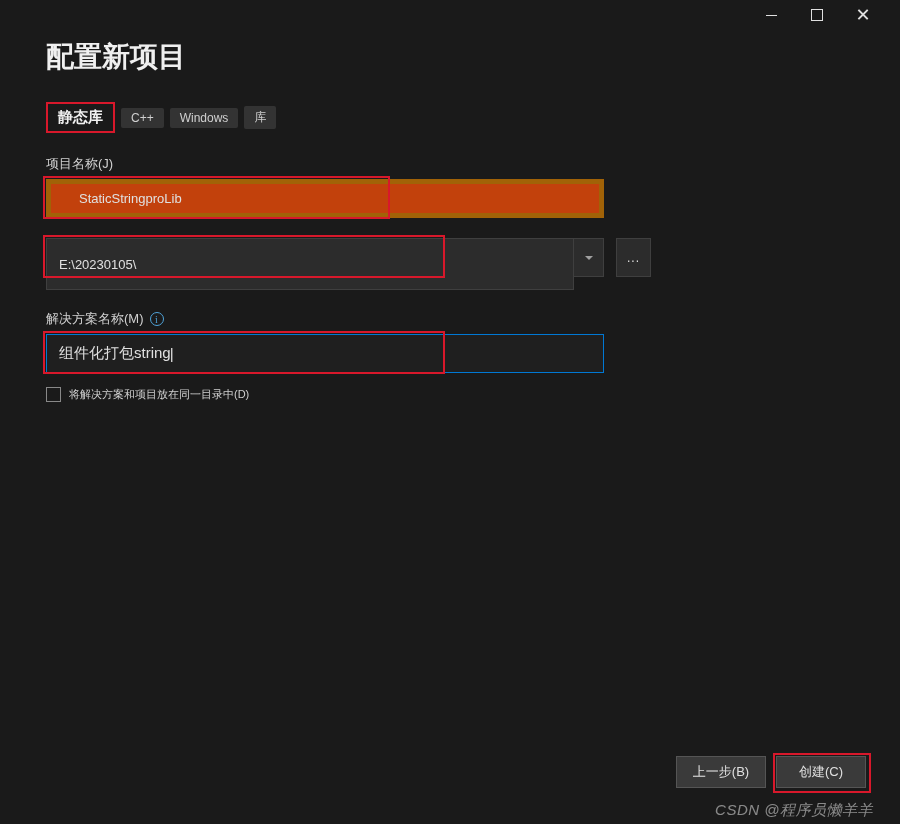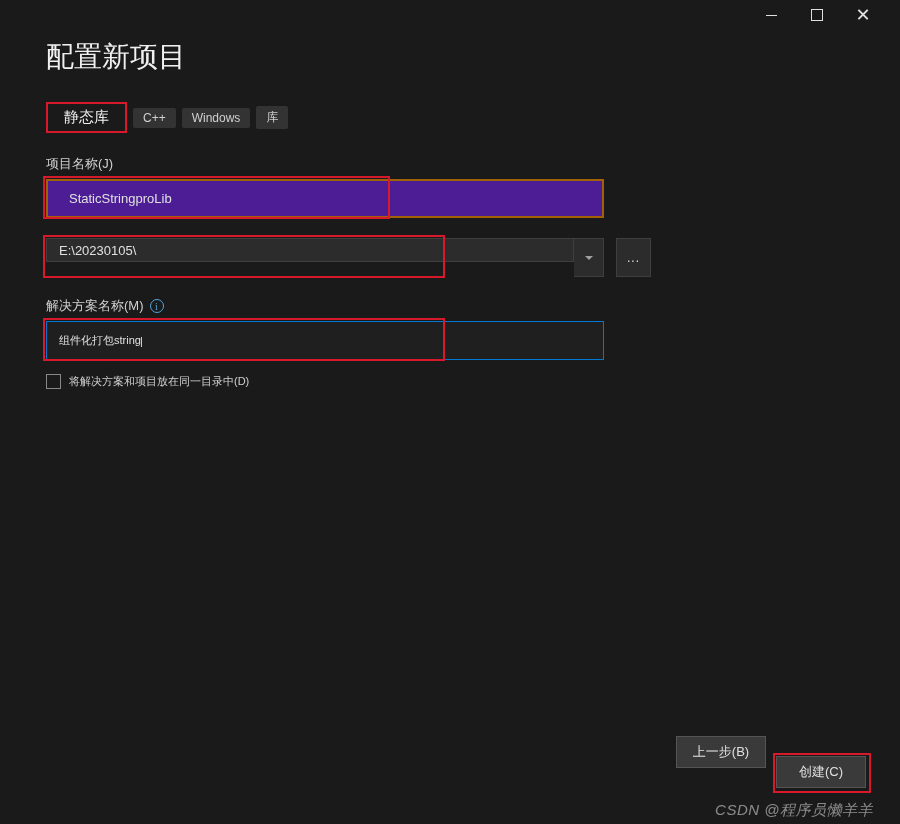--- a/index.html
+++ b/index.html
@@ -49,35 +49,36 @@
     }
     .win-close {
       font-size: 18px;
       line-height: 1;
     }
     .content {
       padding: 8px 46px 0 46px;
     }
     .page-title {
       font-size: 28px;
-      font-weight: 400;
+      font-weight: 700;
       color: #f0f0f0;
       margin-bottom: 26px;
     }
     .tag-row {
       display: flex;
       gap: 6px;
       margin-bottom: 22px;
       align-items: center;
     }
     .template-name {
       font-size: 15px;
-      padding: 4px 16px;
+      padding: 4px 10px;
       border: 2px solid #d8182b;
       color: #f0f0f0;
+      font-weight: bold;
     }
     .tag {
       background: #333333;
       color: #d0d0d0;
       font-size: 12px;
       padding: 3px 10px;
       border-radius: 2px;
     }
     .field-label {
       font-size: 13px;
@@ -99,40 +100,40 @@
       color: #4fa3d9;
       font-style: normal;
       font-family: Georgia, serif;
     }
     .field-group {
       margin-bottom: 20px;
     }
     .input-box {
       width: 558px;
       height: 39px;
-      background: #4c1d95;
-      border: 2px solid #a16207;
+      background: #c2410c;
+      border: 5px solid #a16207;
       color: #e0e0e0;
       font-size: 13px;
-      padding: 0 21px;
+      padding: 0 28px;
       outline: none;
     }
     .location-row {
       display: flex;
       gap: 12px;
       align-items: stretch;
     }
     .location-input-wrap {
       width: 558px;
       position: relative;
       display: flex;
     }
     .location-input {
       flex: 1;
-      height: 24px;
+      height: 52px;
       background: #2c2c2c;
       border: 1px solid #3f3f3f;
       color: #e0e0e0;
       font-size: 13px;
       padding: 0 12px;
       outline: none;
     }
     .dropdown-arrow {
       width: 30px;
       height: 39px;
@@ -164,21 +165,21 @@
       cursor: pointer;
       font-size: 12px;
       letter-spacing: 1px;
     }
     .solution-box {
       width: 558px;
       height: 39px;
       background: #1f1f1f;
       border: 1px solid #0078d4;
       color: #e0e0e0;
-      font-size: 11px;
+      font-size: 15px;
       padding: 0 12px;
       outline: none;
     }
     .red-highlight-wrap {
       position: relative;
     }
     .red-highlight-overlay {
       position: absolute;
       left: -3px;
       top: -3px;
@@ -220,21 +221,20 @@
       border: 1px solid #555;
       color: #e0e0e0;
       font-size: 13px;
       display: flex;
       align-items: center;
       justify-content: center;
       cursor: pointer;
     }
     .btn-create {
       position: relative;
-      margin-top: 20px;
     }
     .btn-create-highlight {
       position: absolute;
       left: -4px;
       top: -4px;
       width: 98px;
       height: 40px;
       border: 2px solid #d8182b;
       pointer-events: none;
     }

